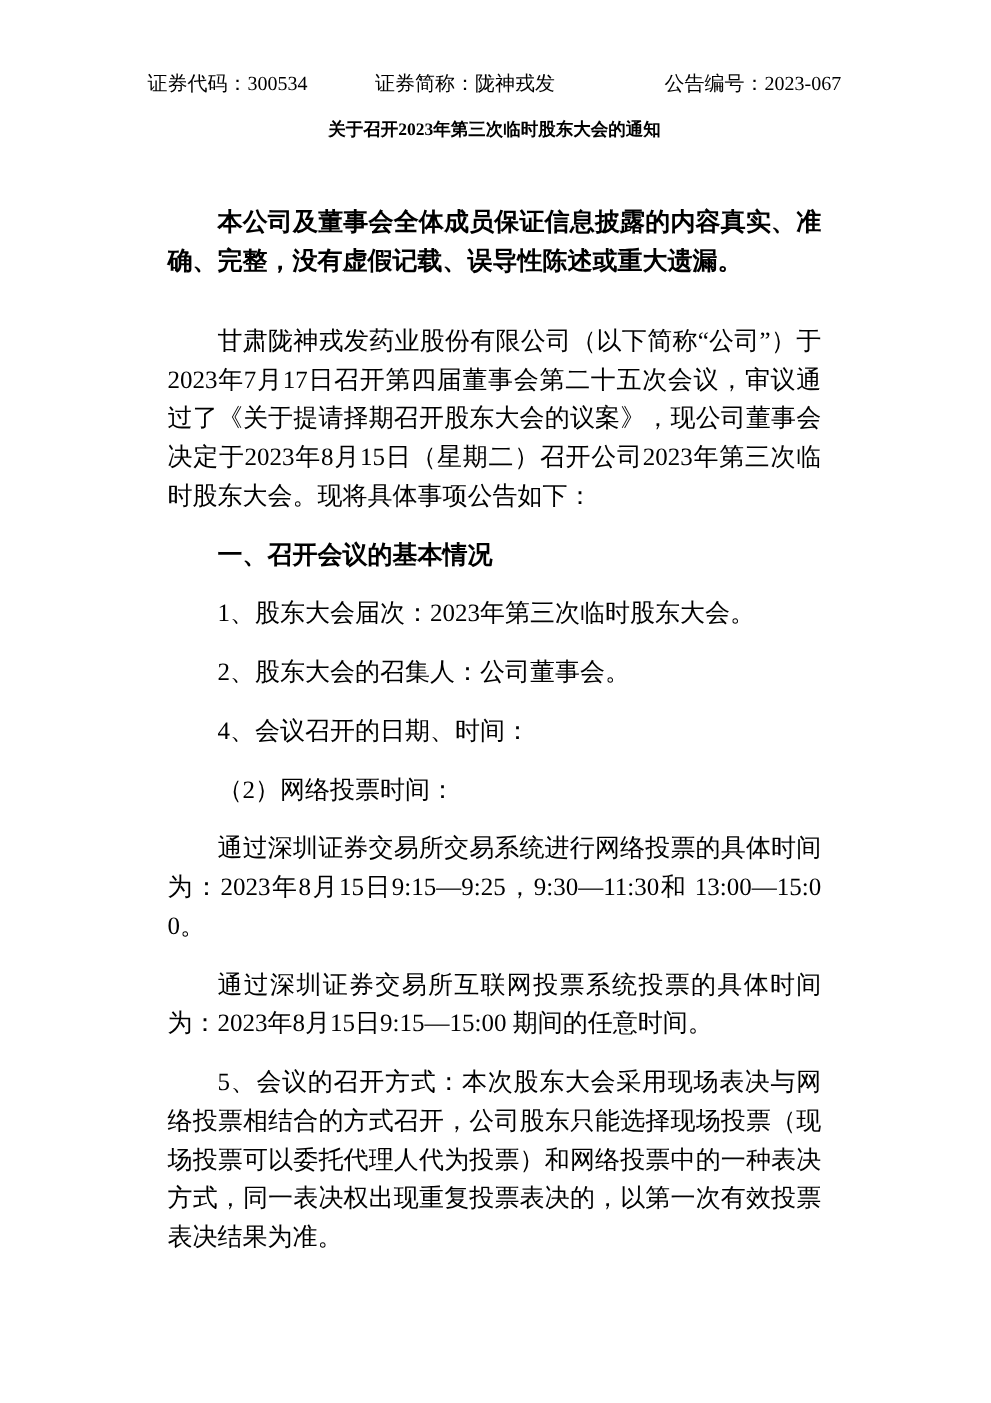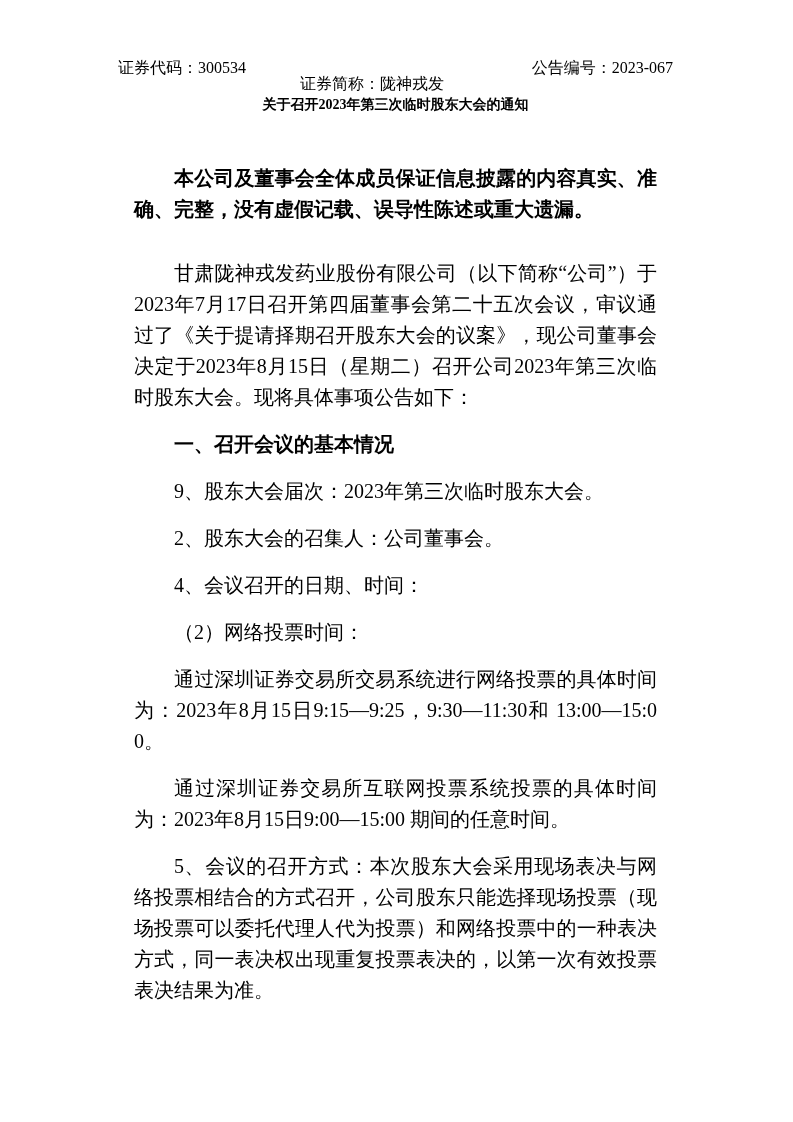--- a/index.html
+++ b/index.html
@@ -23,21 +23,21 @@
     margin-left: 118px;
   }
   .header-row {
     position: relative;
     height: 20px;
     font-size: 16px;
     line-height: 20px;
     white-space: nowrap;
   }
   .h-left  { position: absolute; left: 0;      top: 0; }
-  .h-mid   { position: absolute; left: 182px;  top: 16px; }
+  .h-mid   { position: absolute; left: 182px;  top: 0; }
   .h-right { position: absolute; right: 0;     top: 0; }
   .doc-title1 {
     margin: 43px 0 0 0;
     font-size: 22px;
     line-height: 28px;
     font-weight: bold;
     text-align: center;
   }
   .doc-title2 {
     margin: 13px 0 0 0;
@@ -79,30 +79,30 @@
 
 
     <h1 class="doc-title2">关于召开2023年第三次临时股东大会的通知</h1>
 
     <p class="para disclaimer">本公司及董事会全体成员保证信息披露的内容真实、准确、完整，没有虚假记载、误导性陈述或重大遗漏。</p>
 
     <p class="para intro">甘肃陇神戎发药业股份有限公司（以下简称“公司”）于2023年7月17日召开第四届董事会第二十五次会议，审议通过了《关于提请择期召开股东大会的议案》，现公司董事会决定于2023年8月15日（星期二）召开公司2023年第三次临时股东大会。现将具体事项公告如下：</p>
 
     <p class="para section-heading">一、召开会议的基本情况</p>
 
-    <p class="para">9、股东大会届次：2023年第三次临时股东大会。</p>
+    <p class="para">1、股东大会届次：2023年第三次临时股东大会。</p>
 
     <p class="para">2、股东大会的召集人：公司董事会。</p>
 
 
     <p class="para">4、会议召开的日期、时间：</p>
 
 
     <p class="para">（2）网络投票时间：</p>
 
     <p class="para">通过深圳证券交易所交易系统进行网络投票的具体时间为：2023年8月15日9:15—9:25，9:30—11:30和 13:00—15:00。</p>
 
-    <p class="para">通过深圳证券交易所互联网投票系统投票的具体时间为：2023年8月15日9:00—15:00 期间的任意时间。</p>
+    <p class="para">通过深圳证券交易所互联网投票系统投票的具体时间为：2023年8月15日9:15—15:00 期间的任意时间。</p>
 
     <p class="para">5、会议的召开方式：本次股东大会采用现场表决与网络投票相结合的方式召开，公司股东只能选择现场投票（现场投票可以委托代理人代为投票）和网络投票中的一种表决方式，同一表决权出现重复投票表决的，以第一次有效投票表决结果为准。</p>
 
   </div>
 </div>
 
 </body></html>

